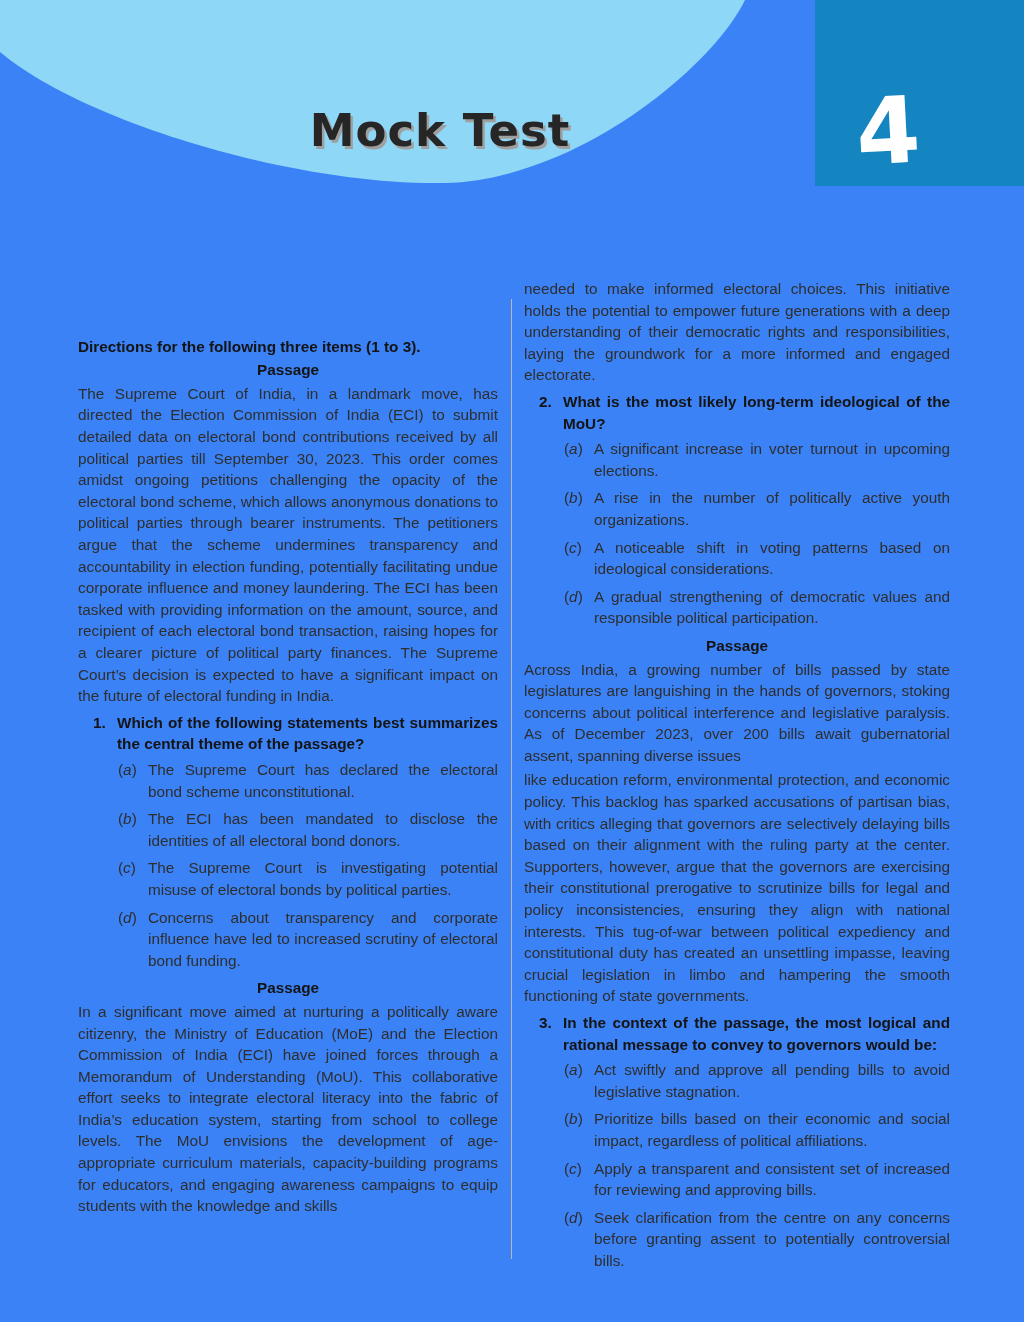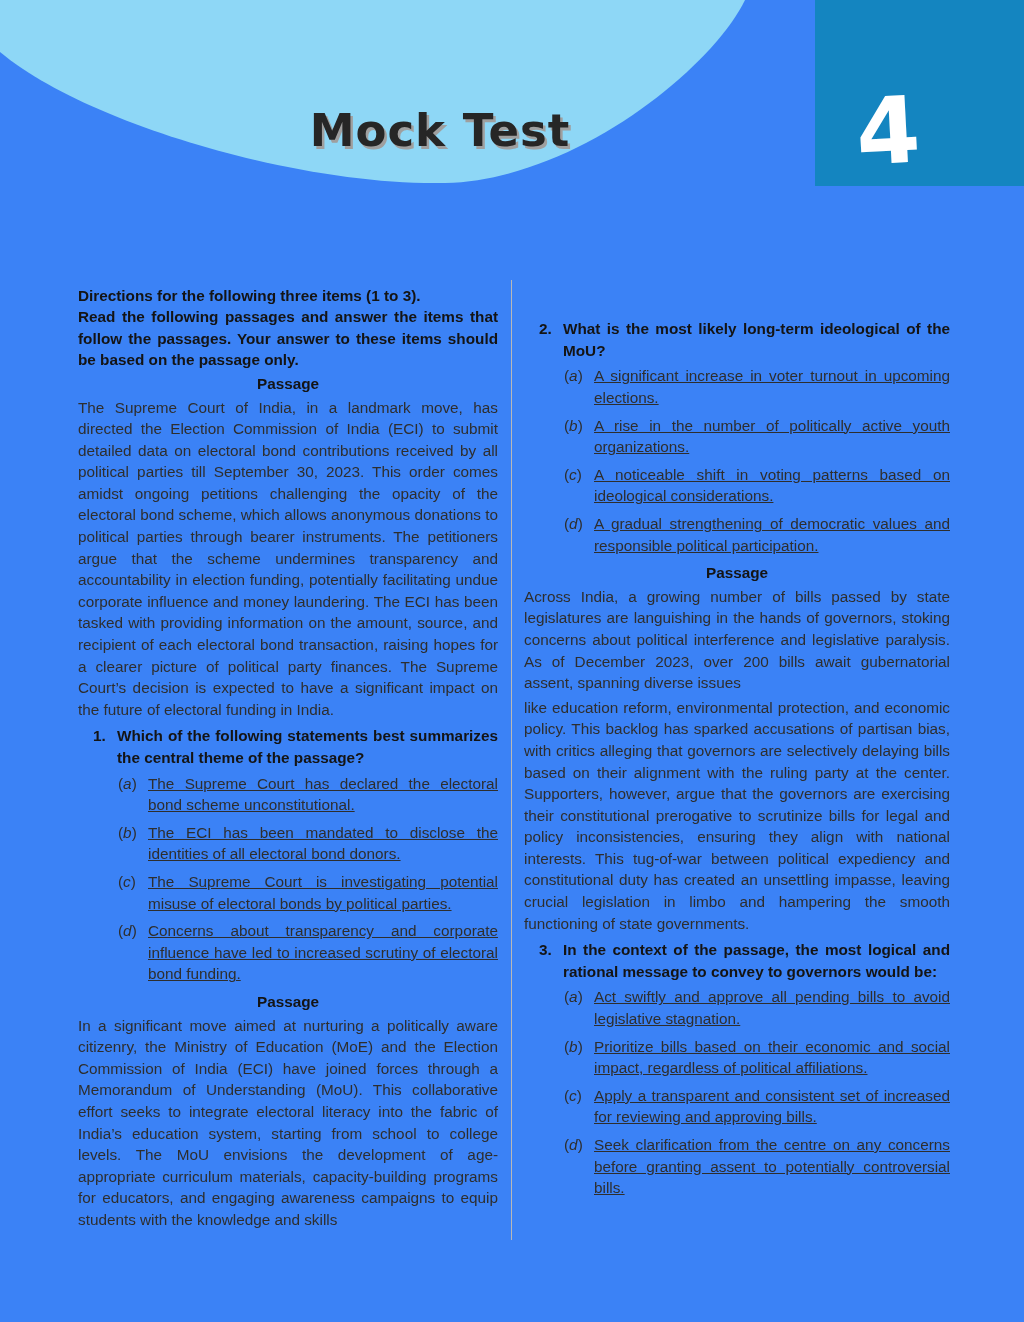--- a/index.html
+++ b/index.html
@@ -56,42 +56,41 @@
   .col-right{width:426px;}
   .divider{width:1px;height:960px;background:#b8b8b8;margin:2px 12px 0 13px;flex:none;}
   .b-bold{font-weight:bold;color:#141414;text-align:justify;}
   .b-ptitle{font-weight:bold;color:#141414;text-align:center;margin:2px 0 2px 0;}
   .b-para{text-align:justify;margin-bottom:3px;}
   .b-q{display:flex;font-weight:bold;color:#141414;margin:5px 0 4px 15px;}
   .q-num{flex:none;width:24px;}
   .q-text{text-align:justify;}
   .b-opt{display:flex;margin:0 0 6px 40px;}
   .opt-letter{flex:none;width:30px;}
-  .opt-text{text-align:justify;text-decoration:underline;}
+  .opt-text{text-align:justify;}
 </style>
 </head>
 <body>
 
 <div class="page">
 
   <svg class="header-blob" width="1024" height="200" viewBox="0 0 1024 200" aria-hidden="true">
     <path d="M0,0 L745,0 C712,68 575,180 445,183 C300,186 86,124 0,52 Z" fill="#8ed7f6"></path>
   </svg>
 
   <h1 class="page-title">Mock Test</h1>
 
   <div class="chapter-box" style="background:#1485c0;">
     <span class="chapter-num">4</span>
   </div>
 
 
   <div class="content">
     <div class="col col-left" id="col-left">
         <div class="b-bold">Directions for the following three items (1 to 3).</div>
-        <div class="b-bold">Read the following passages and answer the items that follow the passages. Your answer to these items should be based on the passage only.</div>
         <div class="b-ptitle">Passage</div>
         <div class="b-para">The Supreme Court of India, in a landmark move, has directed the Election Commission of India (ECI) to submit detailed data on electoral bond contributions received by all political parties till September 30, 2023. This order comes amidst ongoing petitions challenging the opacity of the electoral bond scheme, which allows anonymous donations to political parties through bearer instruments. The petitioners argue that the scheme undermines transparency and accountability in election funding, potentially facilitating undue corporate influence and money laundering. The ECI has been tasked with providing information on the amount, source, and recipient of each electoral bond transaction, raising hopes for a clearer picture of political party finances. The Supreme Court’s decision is expected to have a significant impact on the future of electoral funding in India.</div>
         <div class="b-q">
           <span class="q-num">1.</span>
           <span class="q-text">Which of the following statements best summarizes the central theme of the passage?</span>
         </div>
         <div class="b-opt">
           <span class="opt-letter">(<i>a</i>)</span>
           <span class="opt-text">The Supreme Court has declared the electoral bond scheme unconstitutional.</span>
         </div>
@@ -105,20 +104,21 @@
         </div>
         <div class="b-opt">
           <span class="opt-letter">(<i>d</i>)</span>
           <span class="opt-text">Concerns about transparency and corporate influence have led to increased scrutiny of electoral bond funding.</span>
         </div>
         <div class="b-ptitle">Passage</div>
         <div class="b-para">In a significant move aimed at nurturing a politically aware citizenry, the Ministry of Education (MoE) and the Election Commission of India (ECI) have joined forces through a Memorandum of Understanding (MoU). This collaborative effort seeks to integrate electoral literacy into the fabric of India’s education system, starting from school to college levels. The MoU envisions the development of age-appropriate curriculum materials, capacity-building programs for educators, and engaging awareness campaigns to equip students with the knowledge and skills</div>
       </div>
     <div class="divider"></div>
     <div class="col col-right" id="col-right">
+        <div class="b-para">needed to make informed electoral choices. This initiative holds the potential to empower future generations with a deep understanding of their democratic rights and responsibilities, laying the groundwork for a more informed and engaged electorate.</div>
         <div class="b-q">
           <span class="q-num">2.</span>
           <span class="q-text">What is the most likely long-term ideological of the MoU?</span>
         </div>
         <div class="b-opt">
           <span class="opt-letter">(<i>a</i>)</span>
           <span class="opt-text">A significant increase in voter turnout in upcoming elections.</span>
         </div>
         <div class="b-opt">
           <span class="opt-letter">(<i>b</i>)</span>

